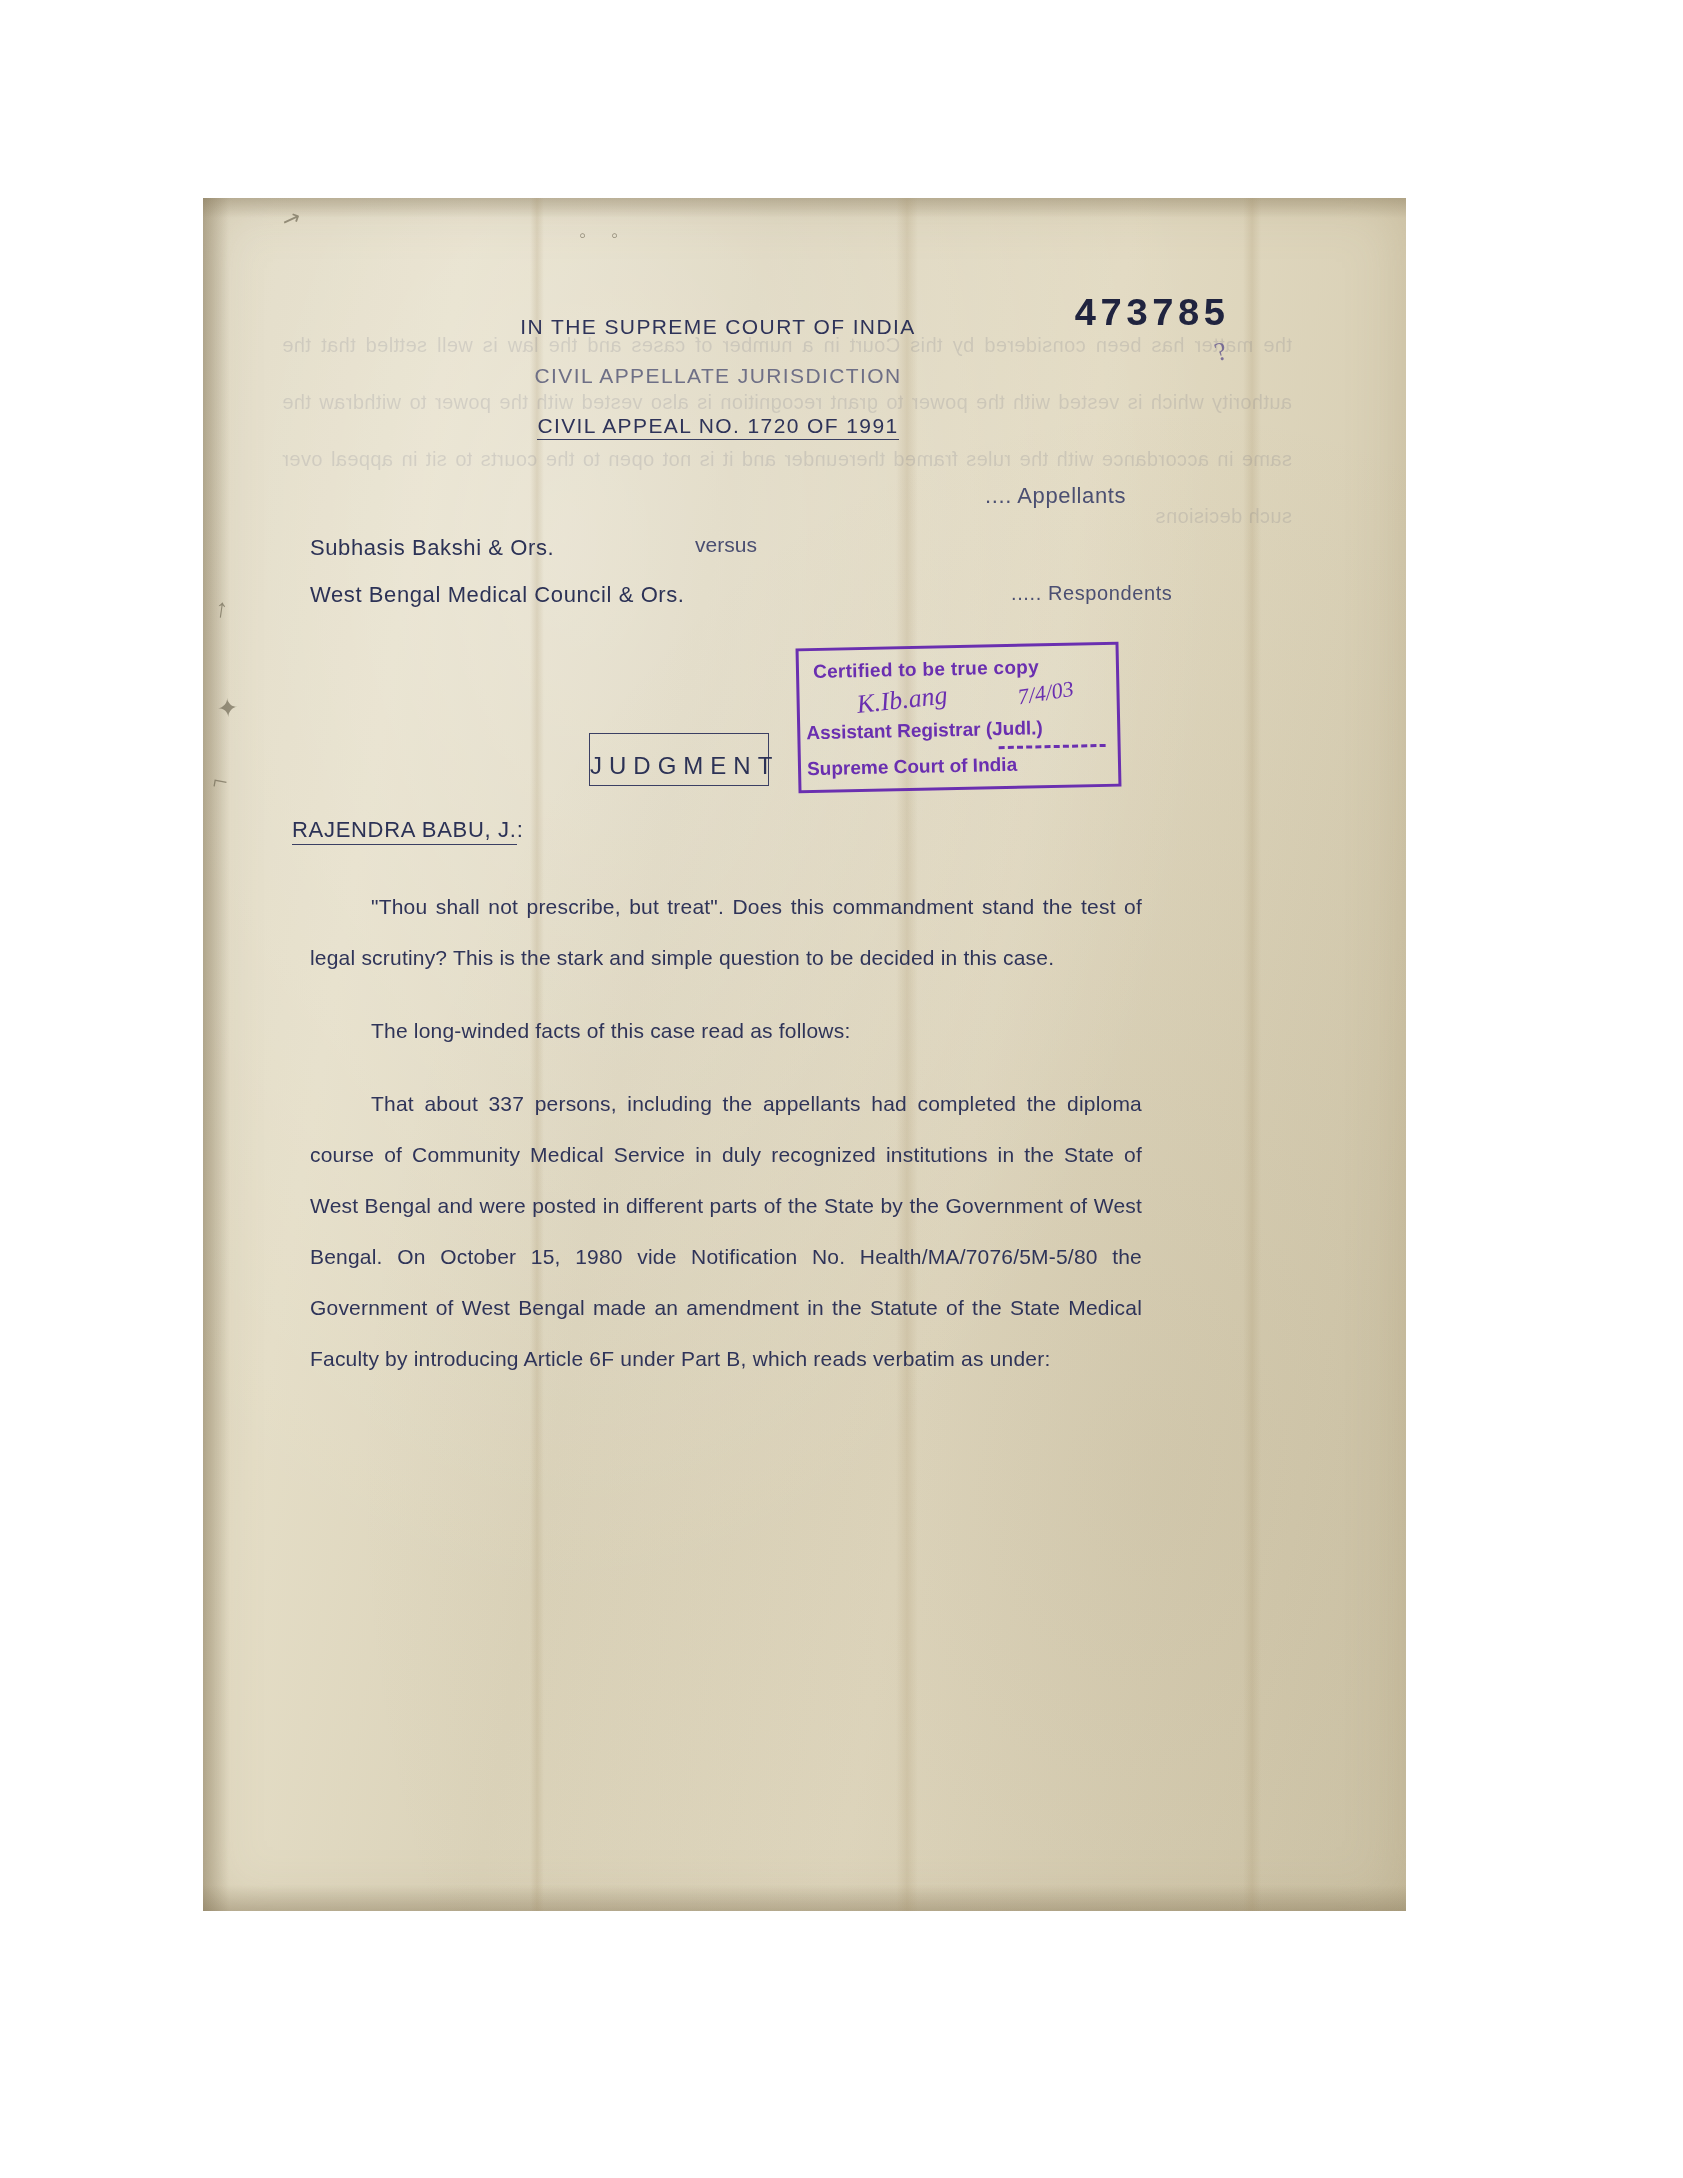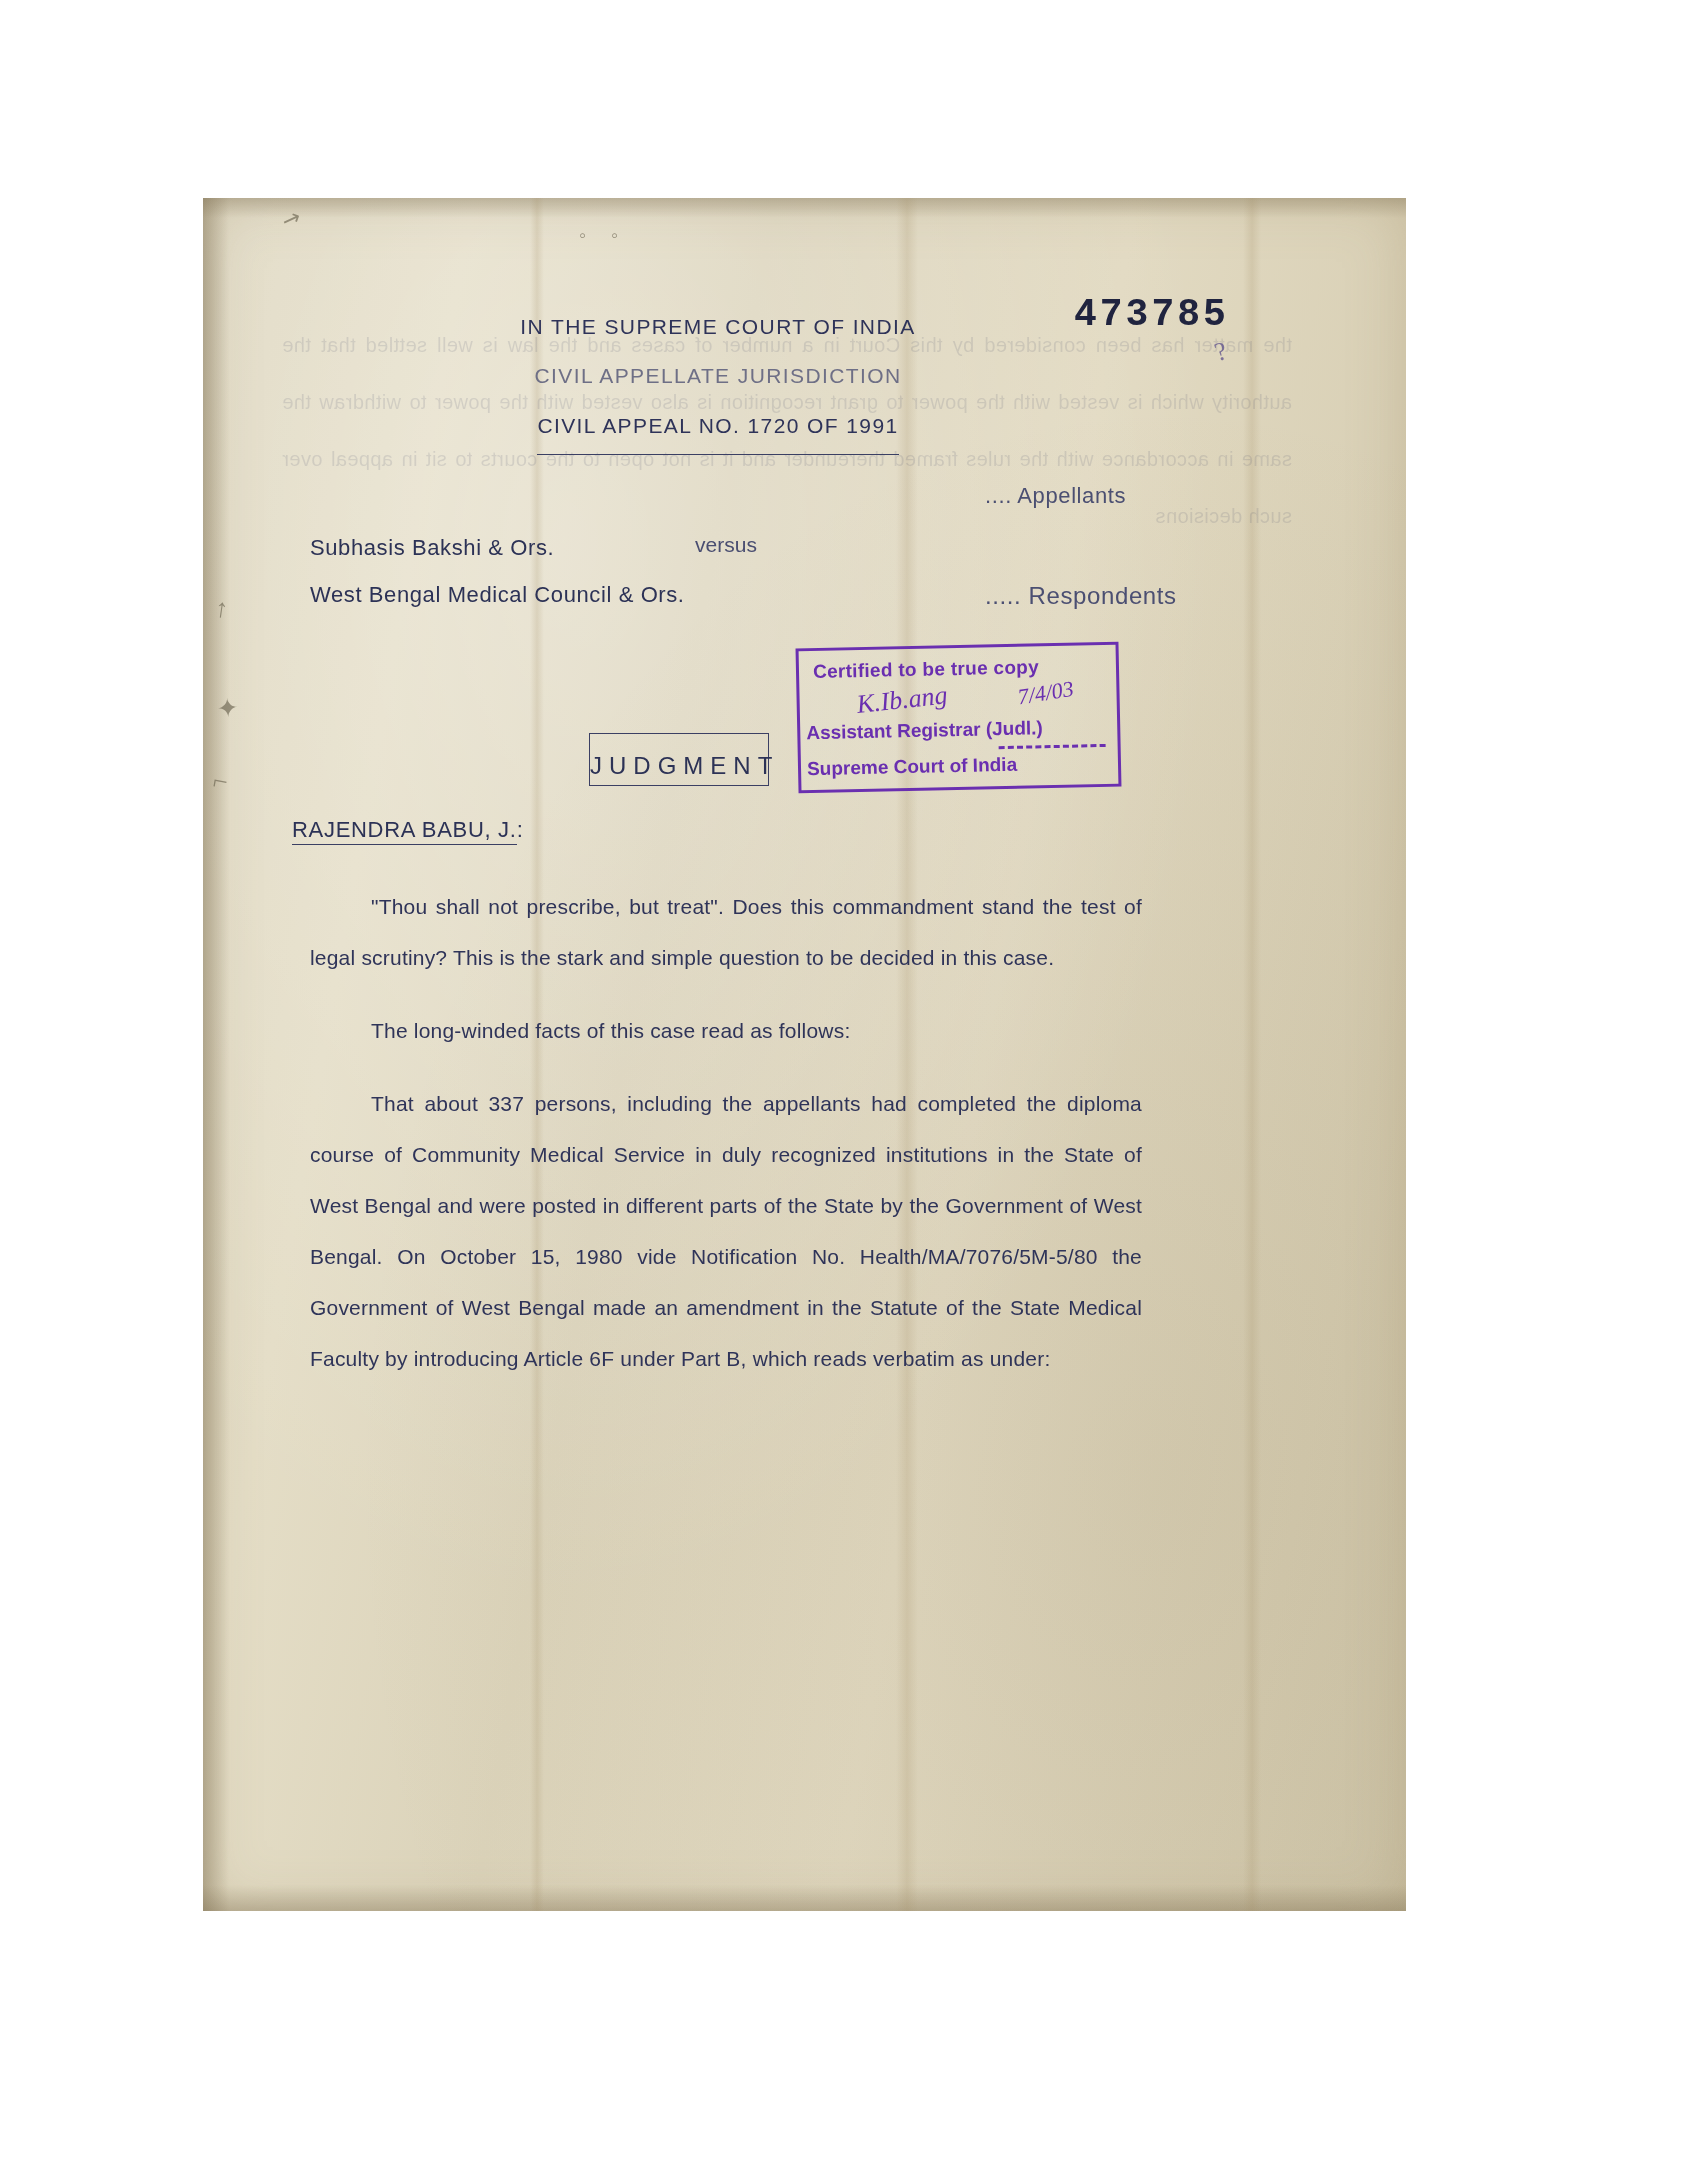--- a/index.html
+++ b/index.html
@@ -90,21 +90,21 @@
 
   .hdr {
     text-align: center;
     letter-spacing: 1.4px;
     font-size: 21px;
     color: #2e3359;
   }
   #h-court  { position: absolute; left: 119px; top: 117px; width: 792px; }
   #h-juris  { position: absolute; left: 119px; top: 166px; width: 792px; }
   #h-appeal { position: absolute; left: 119px; top: 216px; width: 792px; }
-  #h-appeal .u { border-bottom: 1px solid #3a3f63; padding-bottom: 17px; }
+  #h-appeal .u { border-bottom: 1px solid #3a3f63; padding-bottom: 2px; }
   .faded { color: #6e6f86; }
 
   #stamp-no {
     position: absolute;
     left: 871px; top: 95px;
     font-family: "Liberation Mono", monospace;
     font-size: 38px;
     letter-spacing: 3px;
     color: #20243f;
     font-weight: bold;
@@ -129,22 +129,22 @@
   }
   #versus {
     position: absolute; left: 107px; top: 335px; width: 832px;
     text-align: center; font-size: 21px; color: #4a4e71;
   }
   #respondent-name {
     position: absolute; left: 107px; top: 384px;
     font-size: 22px; letter-spacing: 0.6px;
   }
   #respondent-label {
-    position: absolute; left: 782px; top: 384px;
-    font-size: 24px; letter-spacing: 0.6px; color: #4b4f72; text-align: center;
+    position: absolute; left: 808px; top: 384px;
+    font-size: 20px; letter-spacing: 0.6px; color: #4b4f72; text-align: center;
   }
 
   #judgment-word {
     position: absolute; left: 107px; top: 535px; width: 614px;
     text-align: center;
     font-size: 24px;
     letter-spacing: 7px;
     border: 1px solid #3b3f63;
     padding: 18px 0 5px 0;
     width: 178px;

